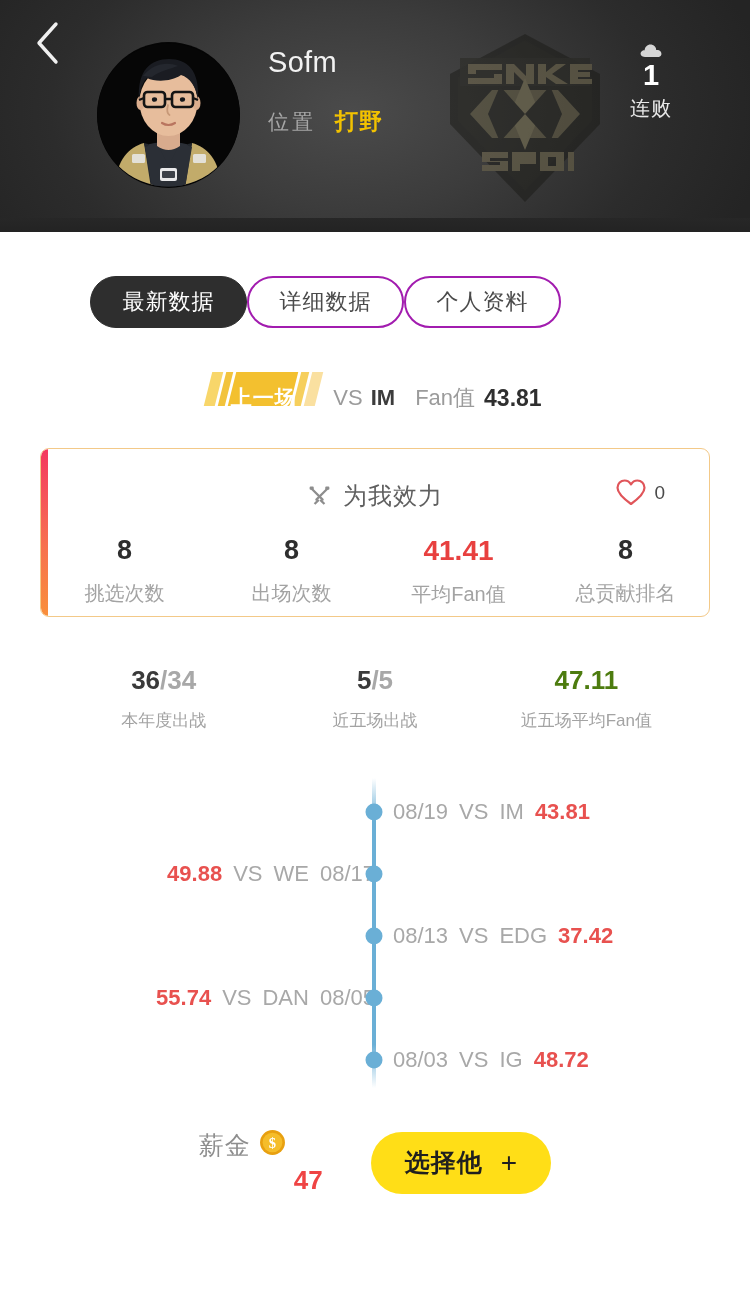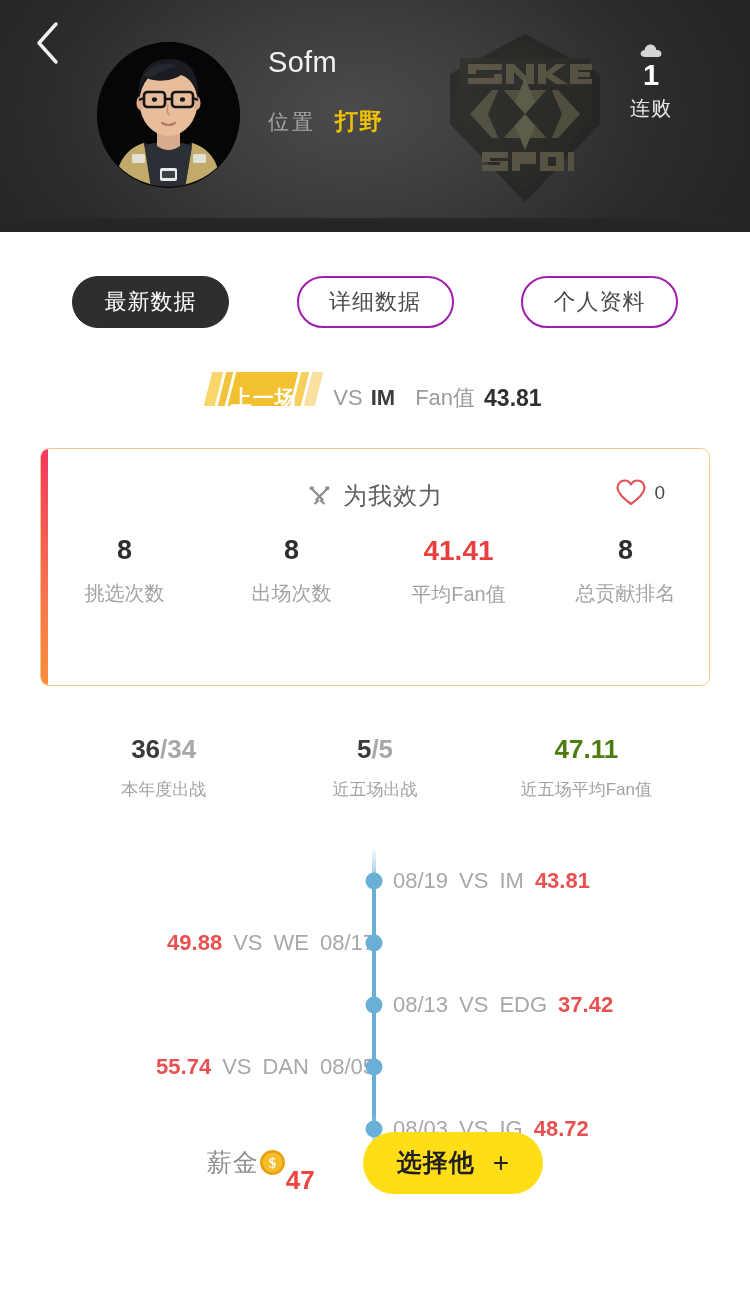--- a/index.html
+++ b/index.html
@@ -48,21 +48,21 @@
 
   .streak { position:absolute; right:54px; top:40px; width:90px; text-align:center; z-index:5; }
   .streak-icon { height:18px; display:flex; justify-content:center; align-items:flex-end; }
   .streak-icon svg { display:block; }
   .streak-num { font-size:29px; color:#fff; font-weight:bold; line-height:1.05; margin-top:2px; }
   .streak-label { font-size:20px; color:#e8e8e8; margin-top:5px; letter-spacing:1px; }
 
   
   .body-wrap { position:relative; width:750px; background:#fff; }
 
-  .tabs { display:flex; justify-content:space-between; padding:44px 72px 0 72px; }
+  .tabs { display:flex; justify-content:flex-start; padding:44px 72px 0 90px; }
   .tab {
     height:52px; border-radius:26px; display:flex; align-items:center; justify-content:center;
     font-size:22px; letter-spacing:1px; cursor:pointer; padding:0 26px; min-width:157px;
   }
   .tab.active { background:#2e2e2e; color:#ffffff; border:1px solid #2e2e2e; }
   .tab.idle { background:#fff; color:#4a4a4a; border:2px solid #a21caf; }
 
   .lastmatch { display:flex; align-items:center; justify-content:center; margin-top:44px; gap:0; }
   .badge-wrap { position:relative; display:inline-flex; align-items:center; height:52px; margin-right:14px; }
   .badge-seg { position:absolute; top:0; height:34px; transform:skewX(-14deg); }
@@ -75,21 +75,21 @@
     position:relative; z-index:3; width:111px; text-align:center;
     font-size:21px; color:#ffffff; line-height:34px; font-weight:bold; letter-spacing:1px;
   }
   .lm-vs { font-size:22px; color:#9b9b9b; margin-right:8px; }
   .lm-team { font-size:22px; color:#3c3c3c; font-weight:bold; margin-right:20px; }
   .lm-fanlabel { font-size:22px; color:#9b9b9b; margin-right:9px; }
   .lm-fanval { font-size:23px; color:#2f2f2f; font-weight:bold; }
 
   
   .card {
-    position:relative; margin:24px 40px 0 40px; height:238px;
+    position:relative; margin:24px 40px 0 40px; height:169px;
     border:1px solid #f3c988; border-radius:9px; background:#fff; overflow:hidden;
   }
   .card-accent {
     position:absolute; left:0; top:0; width:7px; height:100%;
     background:linear-gradient(180deg,#f4395f 0%,#f5545a 28%,#f7714f 58%,#f98f3b 100%);
     border-radius:9px 0 0 9px;
   }
   .card-top { position:relative; height:88px; }
   .card-title {
     position:absolute; left:0; right:0; top:31px;
@@ -131,21 +131,21 @@
   .tl-date { color:#a8a8a8; }
   .tl-vs   { color:#a8a8a8; }
   .tl-team { color:#a8a8a8; }
   .tl-val  { color:#e8514f; font-weight:bold; }
 
   
   .footer {
     position:absolute; left:0; bottom:95px; width:750px;
     display:flex; align-items:center; justify-content:center; gap:48px;
   }
-  .salary { display:flex; align-items:center; gap:0; }
+  .salary { display:flex; align-items:flex-start; gap:8px; }
   .salary-label { font-size:25px; color:#8e8e8e; letter-spacing:1px; }
   .coin { display:flex; align-items:center; }
   .salary-val { font-size:26px; color:#ef4444; font-weight:bold;margin-top:36px; }
   .pick-btn {
     background:#ffde17; border-radius:34px; height:62px; min-width:160px;
     display:flex; align-items:center; justify-content:center; gap:18px;
     padding:0 34px; cursor:pointer; border:none;
   }
   .pick-label { font-size:25px; color:#1f1f1f; font-weight:bold; letter-spacing:1px; }
   .plus { font-size:28px; color:#1f1f1f; line-height:1; font-weight:normal; }

